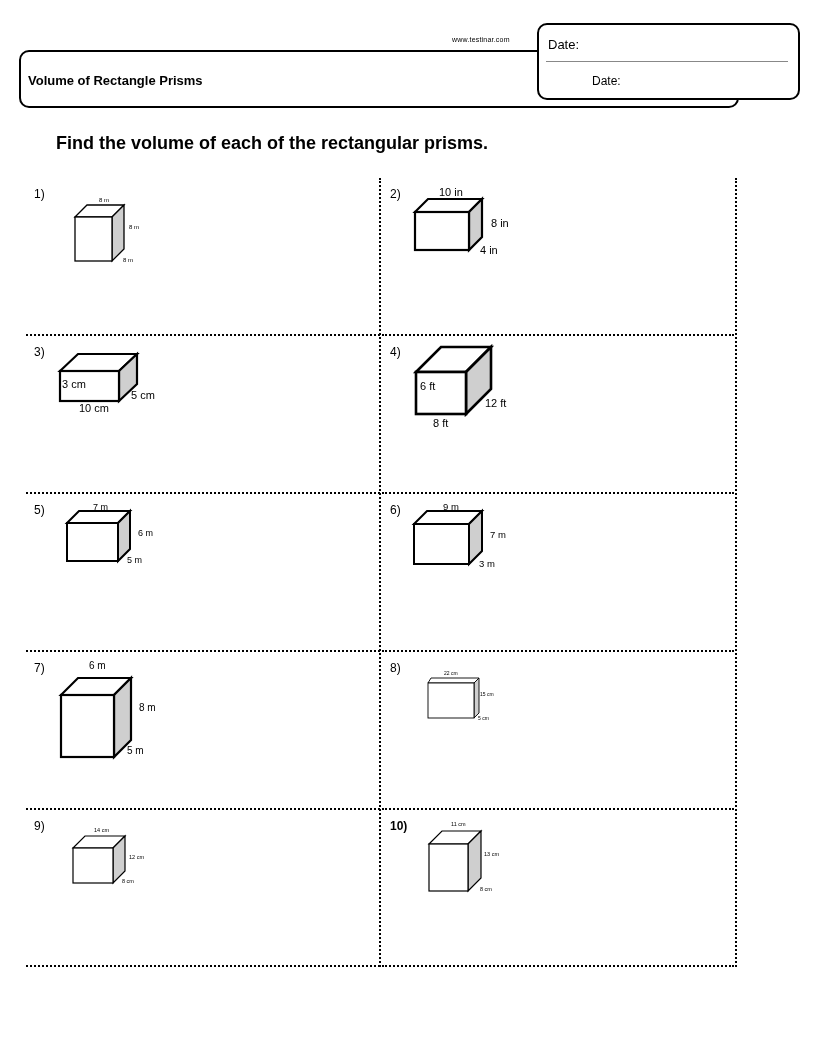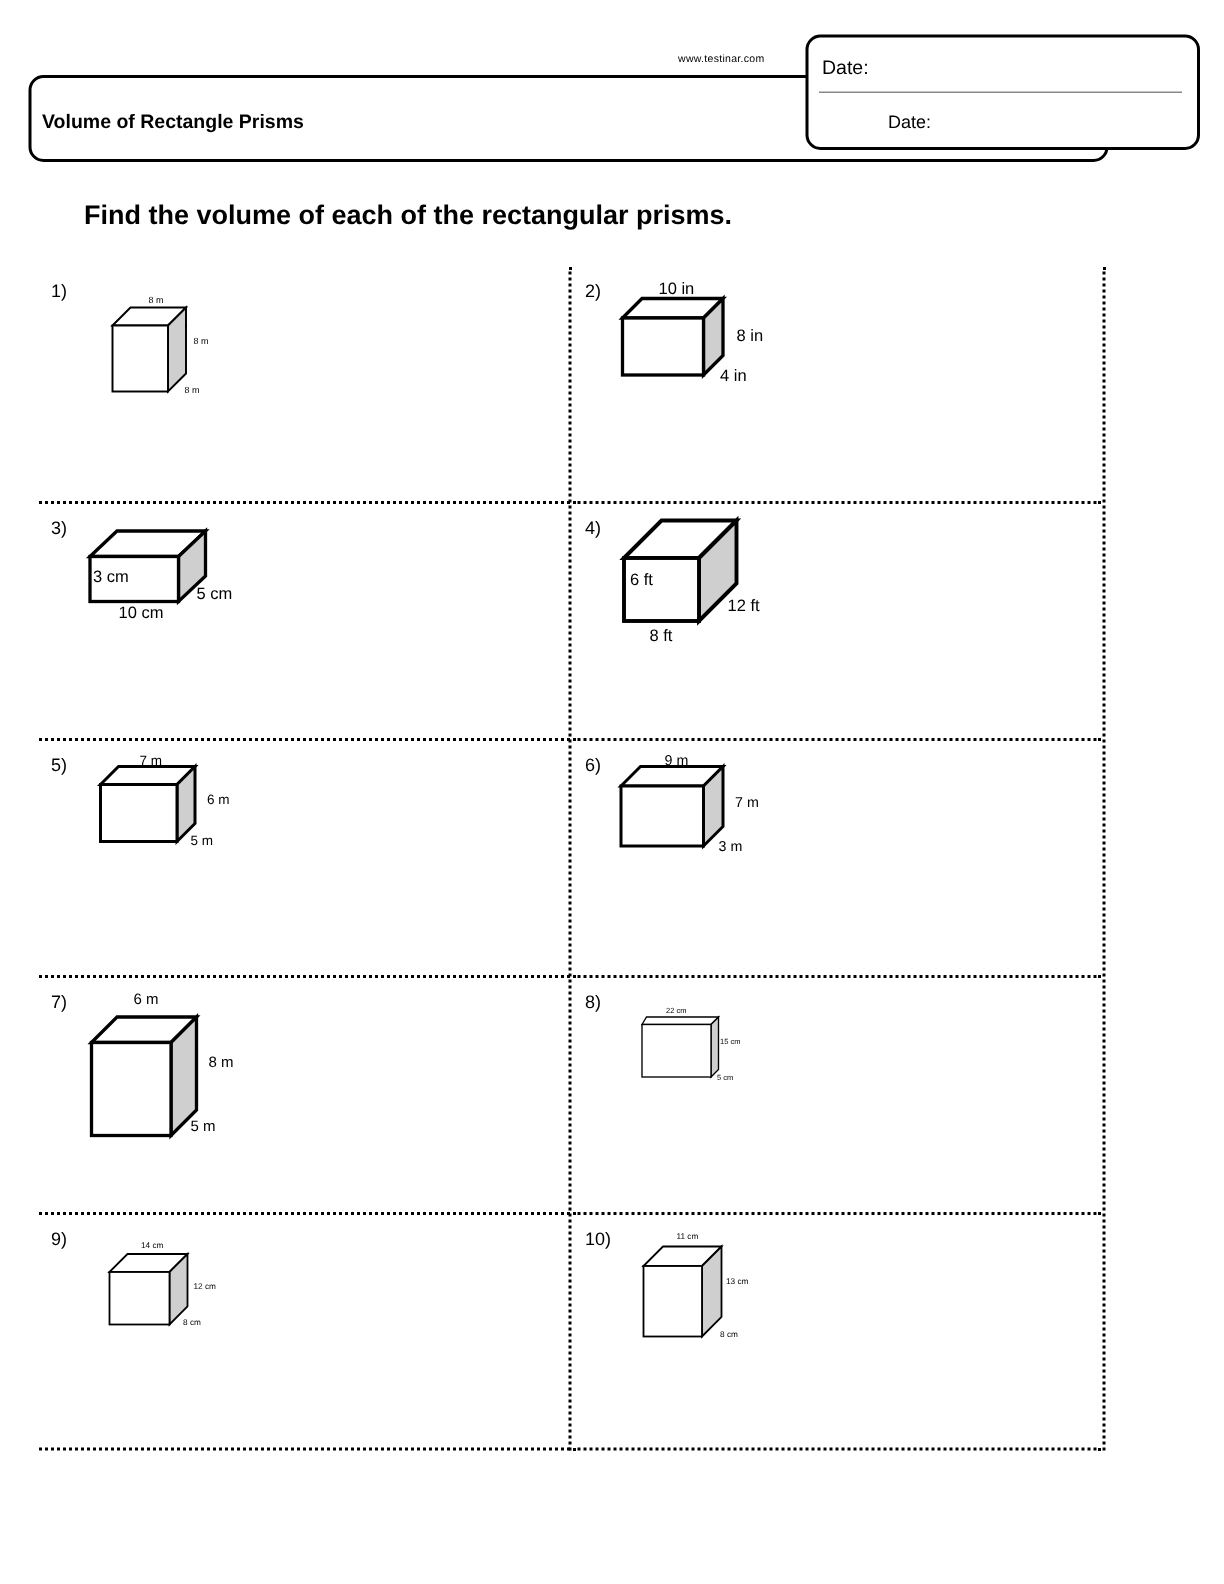--- a/index.html
+++ b/index.html
@@ -127,21 +127,21 @@
 <div class="num" style="left:34px;top:819px;">9)</div>
 <svg style="left:0;top:0;" width="816" height="1056">
   <polygon points="73,848 85,836 125,836 113,848" fill="#fff" stroke="#000" stroke-width="1.2"></polygon>
   <polygon points="113,848 125,836 125,871 113,883" fill="#cfcfcf" stroke="#000" stroke-width="1.2"></polygon>
   <rect x="73" y="848" width="40" height="35" fill="#fff" stroke="#000" stroke-width="1.2"></rect>
   <text x="94" y="832" font-size="5.5">14 cm</text>
   <text x="129" y="859" font-size="5.5">12 cm</text>
   <text x="122" y="883" font-size="5.5">8 cm</text>
 </svg>
 
-<div class="num" style="left:390px;top:819px;">10)</div>
+<div class="num" style="left:390px;top:819px;font-weight:bold;">10)</div>
 <svg style="left:0;top:0;" width="816" height="1056">
   <polygon points="429,844 442,831 481,831 468,844" fill="#fff" stroke="#000" stroke-width="1.2"></polygon>
   <polygon points="468,844 481,831 481,878 468,891" fill="#cfcfcf" stroke="#000" stroke-width="1.2"></polygon>
   <rect x="429" y="844" width="39" height="47" fill="#fff" stroke="#000" stroke-width="1.2"></rect>
   <text x="451" y="826" font-size="5.5">11 cm</text>
   <text x="484" y="856" font-size="5.5">13 cm</text>
   <text x="480" y="891" font-size="5.5">8 cm</text>
 </svg>
 
 </body></html>

